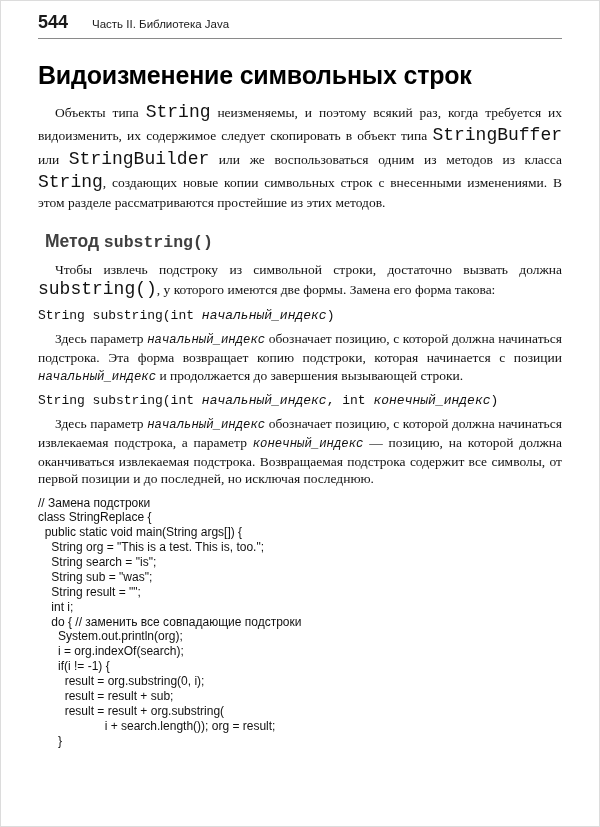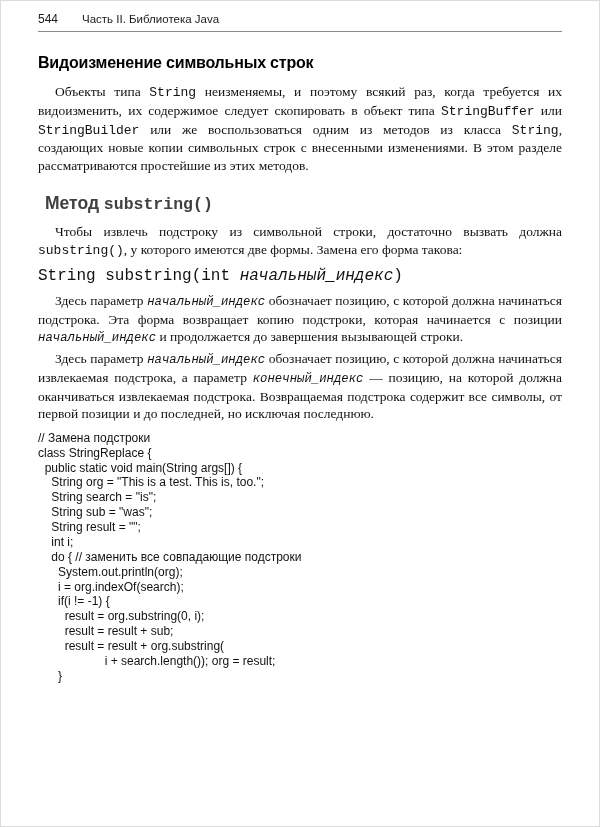--- a/index.html
+++ b/index.html
@@ -14,52 +14,52 @@
     overflow:hidden;
     box-shadow: inset 0 0 0 1px #dcdcdc;
   }
 
   .page-header {
     display:flex; align-items:baseline; gap:24px;
     font-family:"Liberation Sans", sans-serif;
     font-size:11.5px; color:#1a1a1a;
     padding-bottom:5px; border-bottom:1px solid #8a8a8a;
   }
-  .page-num { font-weight:normal; font-size:12px; }
+  .page-num { font-weight:bold; font-size:18px; }
 
   h1 {
     font-family:"Liberation Sans", sans-serif;
-    font-size:16px; font-weight:bold; color:#000;
+    font-size:25px; font-weight:bold; color:#000;
     margin:22px 0 11px; letter-spacing:-0.2px;
   }
   h2 {
     font-family:"Liberation Sans", sans-serif;
     font-size:17.5px; font-weight:bold; color:#404040;
     margin:19px 7px 9px;
   }
   h2 .run-c {
     font-family:"Liberation Mono","DejaVu Sans Mono",monospace;
     font-weight:bold; font-size:16.5px;
   }
 
   .body-p {
     font-size:13.5px; line-height:1.295;
     text-align:justify; text-indent:17px;
     margin:0 0 3px;
   }
 
   .run-t  { }
-  .run-c  { font-family:"Liberation Mono","DejaVu Sans Mono",monospace; font-size:13px; }
+  .run-c  { font-family:"Liberation Mono","DejaVu Sans Mono",monospace; font-size:18px; }
   .run-ci { font-family:"Liberation Mono","DejaVu Sans Mono",monospace; font-size:12.3px; font-style:italic; }
 
   .sig {
     font-family:"Liberation Mono","DejaVu Sans Mono",monospace;
     font-size:12px; margin:7px 0 7px; white-space:nowrap;
   }
-  .sig .run-c, .sig .run-ci { font-size:16px; }
+  .sig .run-c, .sig .run-ci { font-size:13px; }
 
   pre.code {
     font-family:Liberation Sans, sans-serif;
     font-size:12px; line-height:1.24; color:#111;
     margin-top:8px; white-space:pre;
   }
 </style>
 </head>
 <body>
 
@@ -76,20 +76,21 @@
 
   <h2><span class="run run-t">Метод </span><span class="run run-c">substring()</span></h2>
 
   <p class="body-p"><span class="run run-t">Чтобы извлечь подстроку из символьной строки, достаточно вызвать должна </span><span class="run run-c">substring()</span><span class="run run-t">, у которого имеются две формы. Замена его форма такова:</span></p>
 
   <div class="sig"><span class="run run-c">String substring(int </span><span class="run run-ci">начальный_индекс</span><span class="run run-c">)</span></div>
 
   <p class="body-p"><span class="run run-t">Здесь параметр </span><span class="run run-ci">начальный_индекс</span><span class="run run-t"> обозначает позицию, с которой должна начинаться подстрока. Эта форма возвращает копию подстроки, которая начинается с позиции </span><span class="run run-ci">начальный_индекс</span><span class="run run-t"> и продолжается до завершения вызывающей строки.</span></p>
 
 
+  <div class="sig"><span class="run run-c">String substring(int </span><span class="run run-ci">начальный_индекс</span><span class="run run-c">, int </span><span class="run run-ci">конечный_индекс</span><span class="run run-c">)</span></div>
 
   <p class="body-p"><span class="run run-t">Здесь параметр </span><span class="run run-ci">начальный_индекс</span><span class="run run-t"> обозначает позицию, с которой должна начинаться извлекаемая подстрока, а параметр </span><span class="run run-ci">конечный_индекс</span><span class="run run-t"> — позицию, на которой должна оканчиваться извлекаемая подстрока. Возвращаемая подстрока содержит все символы, от первой позиции и до последней, но исключая последнюю.</span></p>
 
 
   <pre class="code">// Замена подстроки
 class StringReplace {
   public static void main(String args[]) {
     String org = "This is a test. This is, too.";
     String search = "is";
     String sub = "was";

